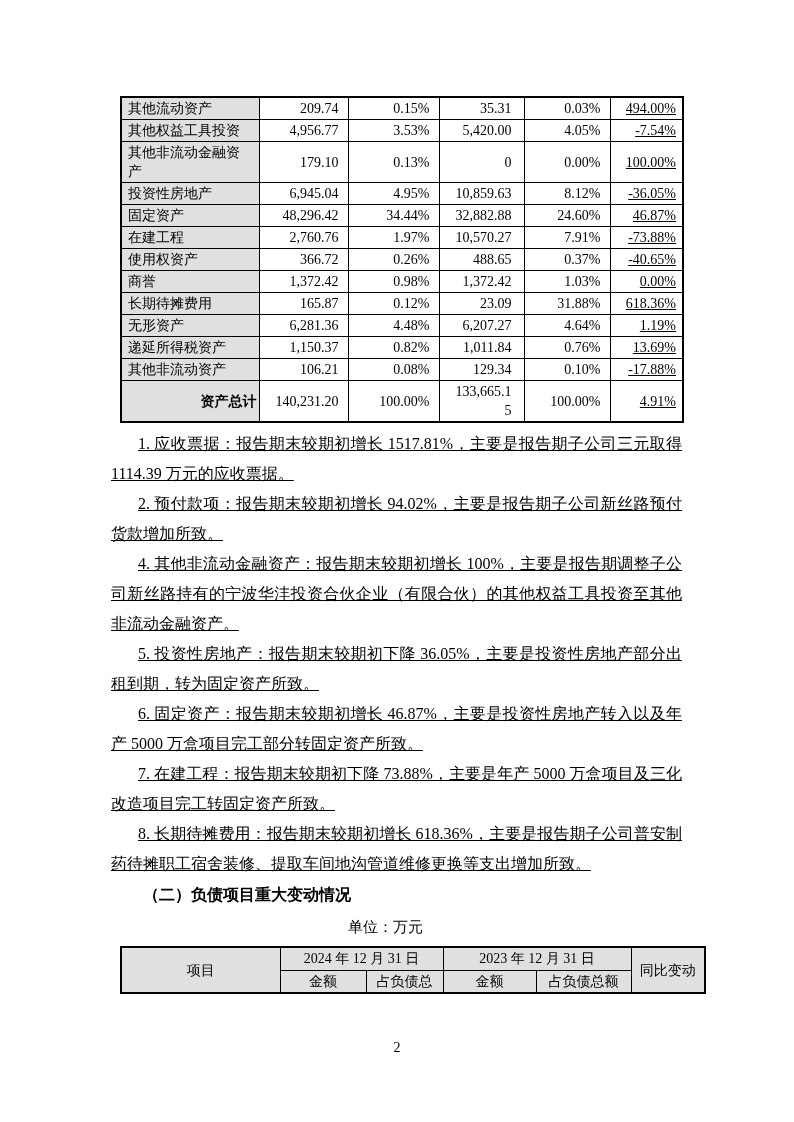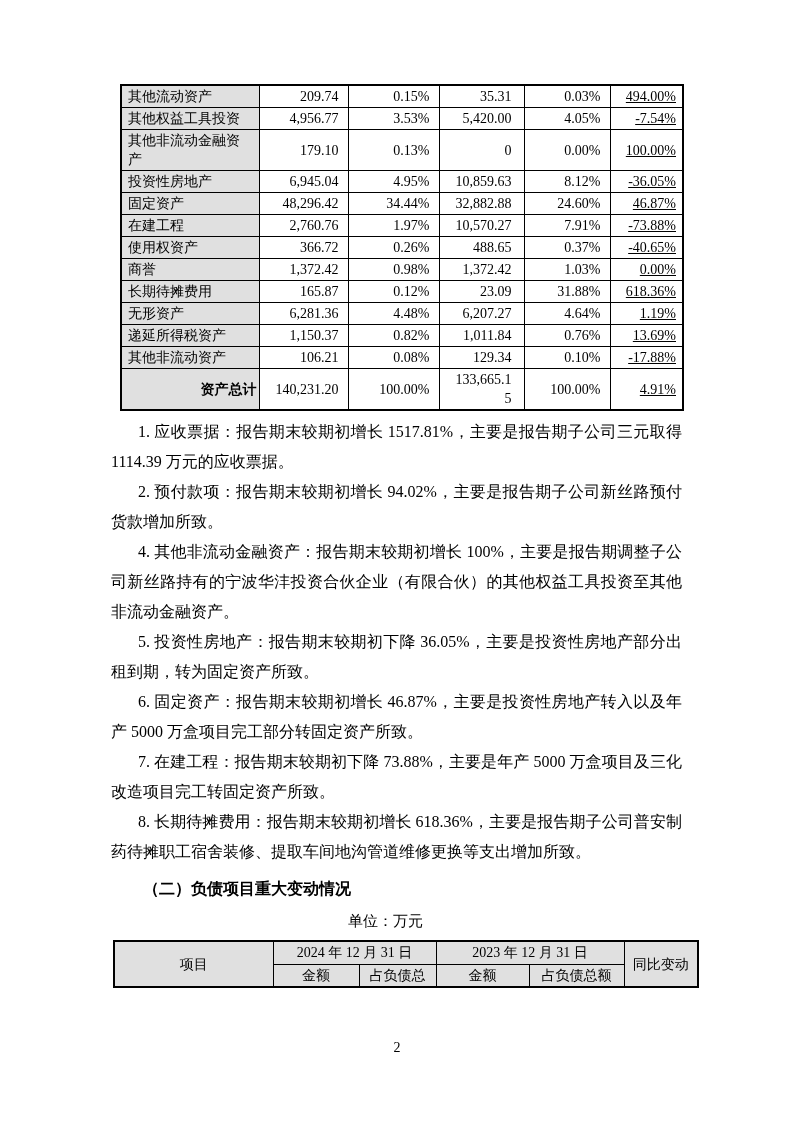--- a/index.html
+++ b/index.html
@@ -6,21 +6,21 @@
   html,body { background:#888; }
   .page {
     position:relative;
     width:794px; height:1122px;
     margin:0 auto;
     background:#fff;
     font-family:"Liberation Serif","DejaVu Serif",serif;
     color:#000;
     overflow:hidden;
   }
-  .content { position:absolute; left:111px; top:84px; width:585px; }
+  .content { position:absolute; left:111px; top:96px; width:585px; }
 
   
   table.asset {
     border-collapse:collapse;
     table-layout:fixed;
     width:562px;
     margin-left:9px;
     border:2px solid #000;
     font-size:14px;
   }
@@ -37,52 +37,51 @@
   }
   td.num  { text-align:right; white-space:nowrap; padding:1px 9px 1px 8px; }
   td.num4 { text-align:right; white-space:nowrap; padding:1px 12px 1px 12px; }
   td.pct  { text-align:right; white-space:nowrap; padding:1px 9px 1px 8px; }
   td.chg  { text-align:right; white-space:nowrap; padding:1px 6px 1px 4px;text-decoration:underline; }
   tr.total td.name { font-weight:bold; text-align:right; padding:1px 2px; }
   tr.total td { height:39px; }
   td.wrap { white-space:normal; word-break:break-all; }
 
   
-  .notes { margin-top:6px; width:571px; }
+  .notes { margin-top:6px; width:571px;text-decoration:underline; }
   .notes p {
     font-size:16px;
     line-height:30px;
     text-align:justify;
     text-indent:27px;
   }
 
   
   .sec-heading {
-    margin-top:6px;
     font-size:16px;
     font-weight:bold;
     line-height:32px;
     text-indent:32px;
   }
   .unit-line {
     margin-top:2px;
     width:585px;
     font-size:15px;
     line-height:28px;
     text-align:center;
     padding-right:36px;
   }
 
   
   table.liab {
     border-collapse:collapse;
     table-layout:fixed;
     width:584px;
     margin-top:5px;
-    margin-left:2px;
+    margin-left:9px;
     border:2px solid #000;
     font-size:14px;
   }
   table.liab td {
     border:1px solid #000;
     background:#e0e0e0;
     text-align:center;
     vertical-align:middle;
     line-height:21px;
     height:23px;

